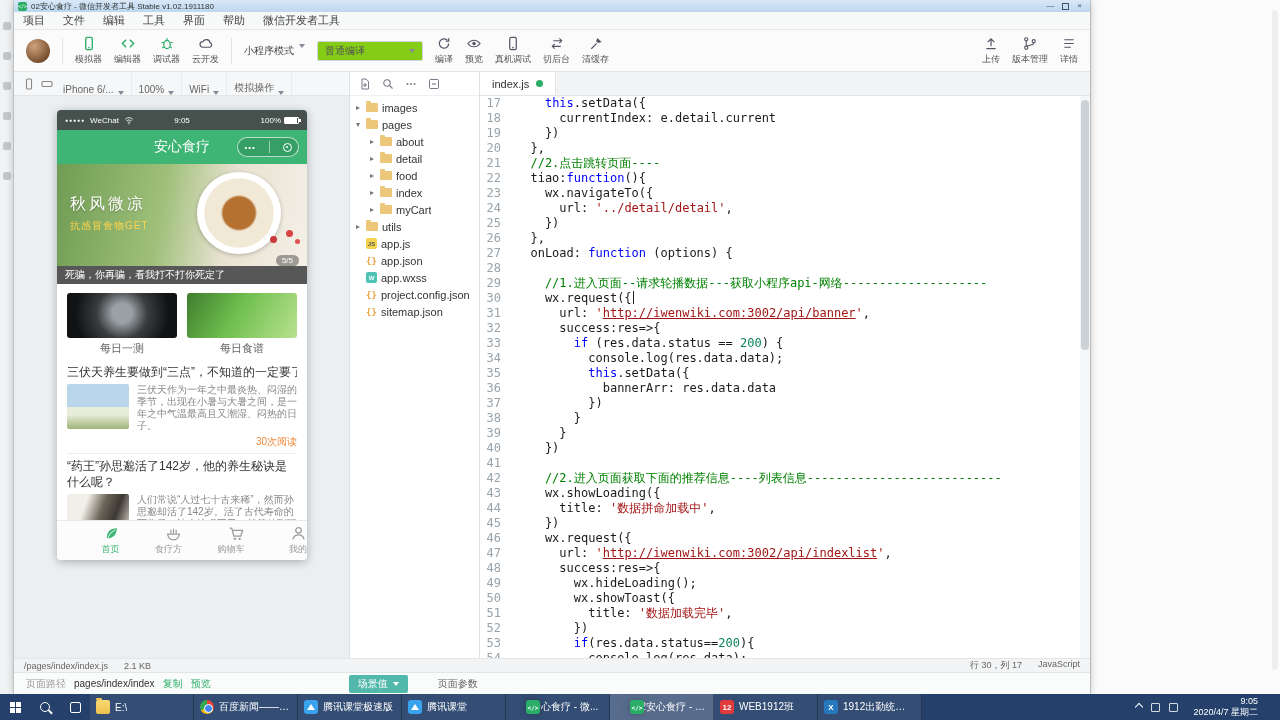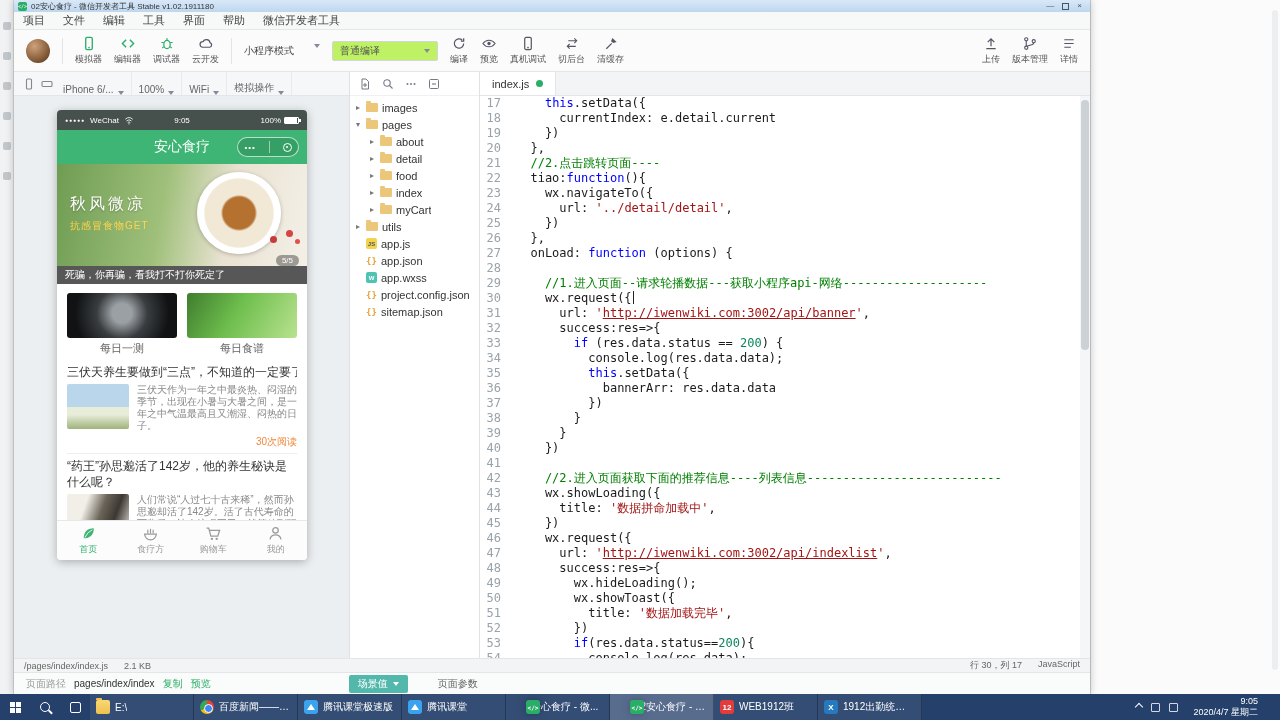--- a/index.html
+++ b/index.html
@@ -20,23 +20,23 @@
 .wc.box{width:7px;height:7px;border:1px solid #456}
 .menubar{height:18px;background:#f7f8f8;border-bottom:1px solid #e5e7e9;display:flex;align-items:center;font-size:11px;color:#444;flex:none}
 .menubar span{padding:0 9px}
 .toolbar{height:42px;background:#fbfbfb;border-bottom:1px solid #e3e5e7;display:flex;align-items:center;padding:0 12px;gap:12px;flex:none}
 .avatar{width:24px;height:24px;border-radius:50%;background:radial-gradient(circle at 35% 30%,#cfa27c,#7a5230 70%,#402813)}
 .vsep{width:1px;height:26px;background:#e2e4e6}
 .flex-sp{flex:1}
 .tb-btn{display:flex;flex-direction:column;align-items:center;gap:2px;font-size:9px;color:#555}
 .tb-btn .icn{width:16px;height:15px;display:flex;align-items:center;justify-content:center}
 .icn svg{width:100%;height:100%}
-.dd{display:flex;align-items:flex-start;gap:20px;font-size:10px;color:#444}
+.dd{display:flex;align-items:flex-start;gap:5px;font-size:10px;color:#444}
 .caret-down{width:0;height:0;border-left:3px solid transparent;border-right:3px solid transparent;border-top:4px solid #889}
-.select{height:20px;min-width:106px;border:1px solid #d3d6d8;border-radius:2px;background:#bef264;display:flex;align-items:center;justify-content:space-between;padding:0 7px;font-size:10px;color:#555}
+.select{height:20px;min-width:106px;border:1px solid #d3d6d8;border-radius:2px;background:#84cc16;display:flex;align-items:center;justify-content:space-between;padding:0 7px;font-size:10px;color:#555}
 
 .main{flex:1;display:flex;min-height:0}
 .sim-panel{width:336px;display:flex;flex-direction:column;background:#eceff1;border-right:1px solid #dfe2e4;flex:none}
 .sim-toolbar{height:24px;background:#f6f7f8;border-bottom:1px solid #e3e5e7;display:flex;align-items:center;font-size:10px;color:#666;padding:0 6px;flex:none}
 .sim-dd{display:flex;align-items:flex-end;gap:4px;padding:0 7px;height:100%;border-right:1px solid #e8eaec}
 .sim-ic{width:12px;height:12px;margin:0 3px}
 .sim-canvas{flex:1;position:relative}
 
 .phone{position:absolute;left:43px;top:14px;width:250px;height:450px;background:#fff;border-radius:4px;box-shadow:0 2px 10px rgba(0,0,0,.28);overflow:hidden;display:flex;flex-direction:column}
 .p-status{height:20px;background:#46514d;color:#fff;display:flex;align-items:center;font-size:8px;padding:0 8px;gap:5px;position:relative;flex:none}
@@ -68,21 +68,21 @@
 .art-title{font-size:12px;line-height:16px;color:#333;margin:4px 0 4px;white-space:nowrap;overflow:hidden}
 .art-title.wrap{white-space:normal}
 .art-row{display:flex;gap:8px}
 .art-thumb{width:62px;height:45px;flex:none;border-radius:2px}
 .thumb1{background:linear-gradient(#b9d6ea 52%,#e8edd9 52% 68%,#9fb37a)}
 .thumb2{background:linear-gradient(110deg,#f2efe8 28%,#6b6458 52%,#3c3832 72%,#efeae0)}
 .art-text{font-size:10px;color:#888;line-height:12px}
 .art-reads{text-align:right;font-size:10px;color:#f0883a;padding:3px 0 3px}
 .divider{height:1px;background:#eee;margin:1px 0 2px}
 .p-tabbar{height:40px;border-top:1px solid #e8e8e8;display:flex;background:#fcfcfc;flex:none}
-.p-tab{flex:1;display:flex;flex-direction:column;align-items:center;justify-content:center;font-size:9px;color:#999;gap:1px}
+.p-tab{flex:1;display:flex;flex-direction:column;align-items:flex-end;justify-content:center;font-size:9px;color:#999;gap:1px}
 .p-tab.active{color:#3eb575}
 .p-tab svg{width:17px;height:17px}
 
 .tree-panel{width:130px;background:#fff;border-right:1px solid #dfe2e4;display:flex;flex-direction:column;flex:none}
 .tree-toolbar{height:24px;border-bottom:1px solid #eef0f1;display:flex;align-items:center;gap:11px;padding:0 9px;flex:none}
 .tt-ic{width:12px;height:12px;display:flex;align-items:center;justify-content:center}
 .tt-ic svg{width:12px;height:12px}
 .tree{padding-top:3px;overflow:hidden}
 .tree-row{display:flex;align-items:center;height:17px;font-size:11px;color:#333}
 .tree-row.depth-0{padding-left:6px}

